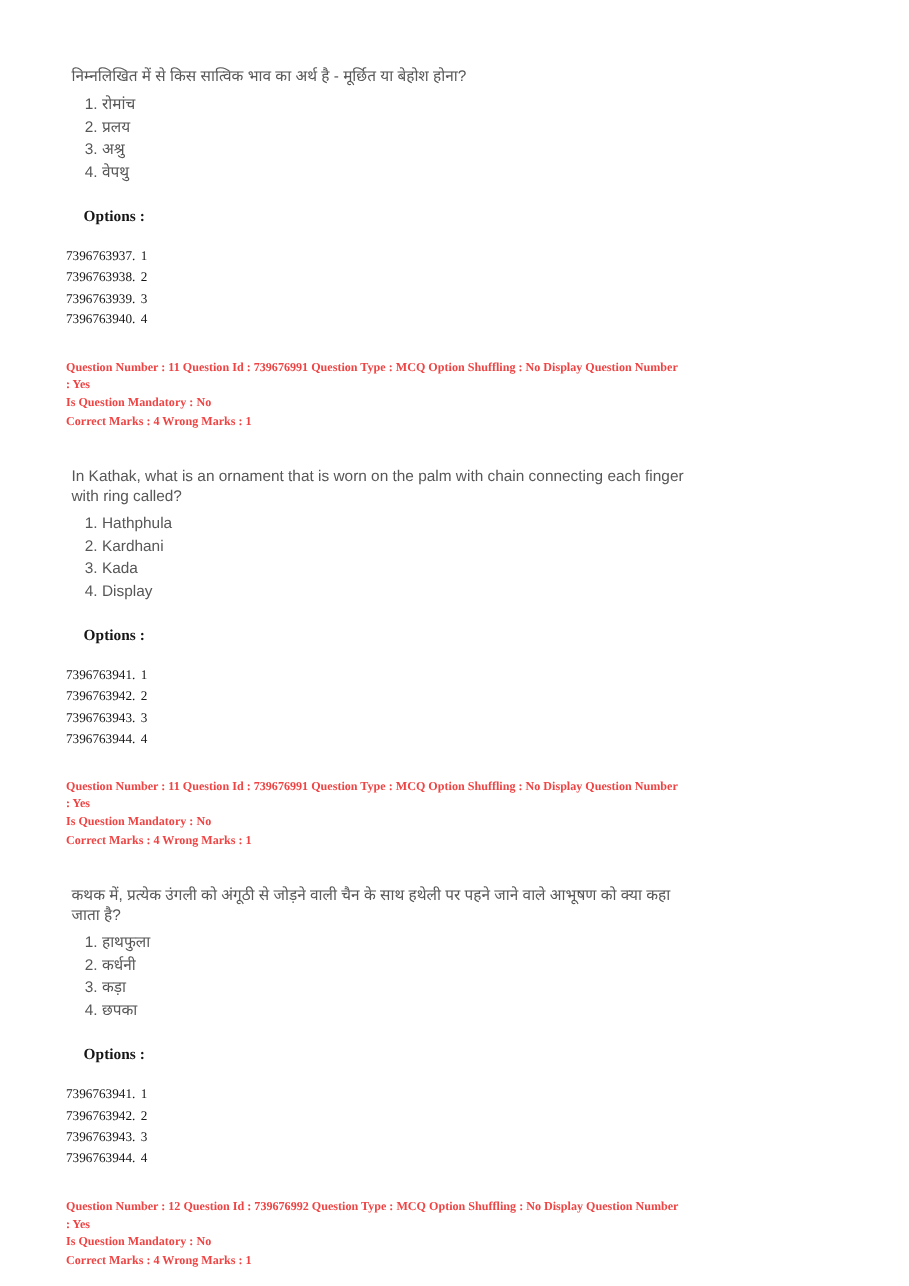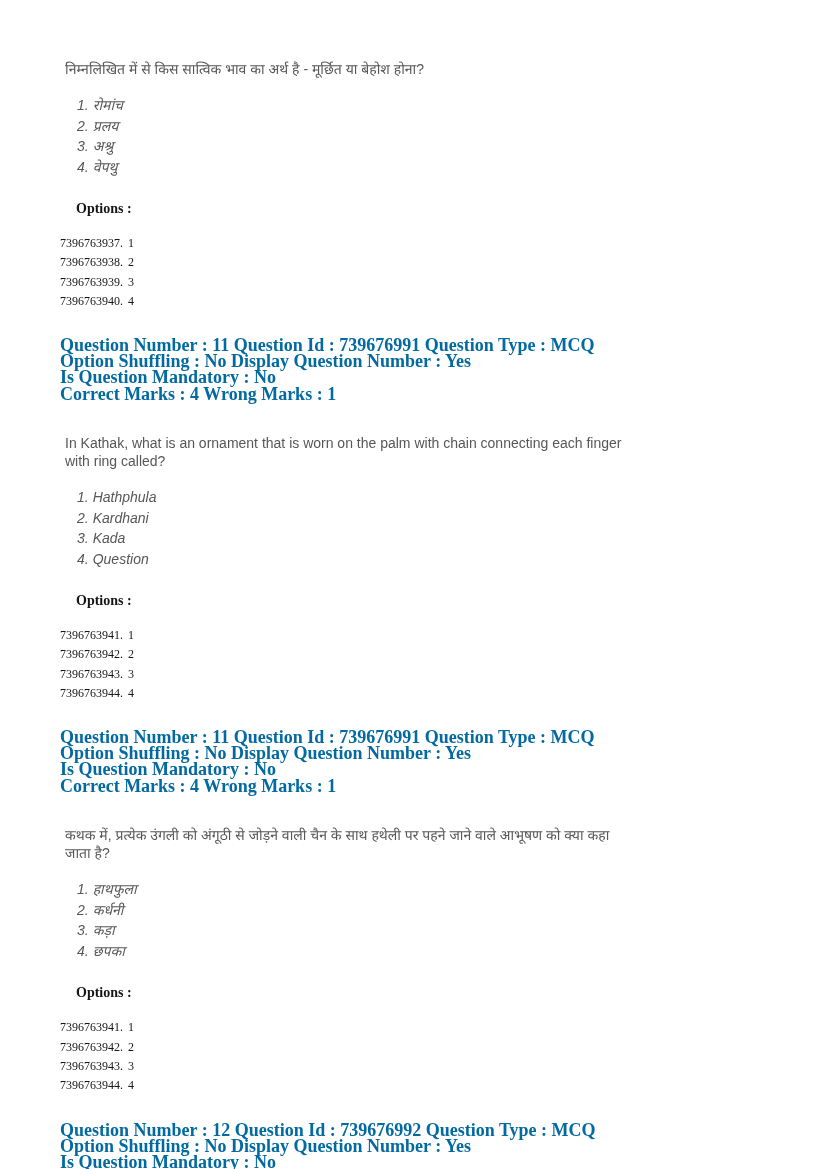--- a/index.html
+++ b/index.html
@@ -21,23 +21,22 @@
   .q-text {
     font-family: "Liberation Sans", "DejaVu Sans", sans-serif;
     font-size: 14px;
     line-height: 18px;
     color: #575757;
     margin: 0 0 0 5px;
     padding: 0;
   }
   .choices {
     list-style: none;
-    margin: 17px 0 0 17px;
+    margin: 6px 0 0 17px;
     padding: 0;
-    font-style: italic;
   }
   .choice {
     font-family: "Liberation Sans", "DejaVu Sans", sans-serif;
     font-size: 14px;
     line-height: 20.5px;
     color: #575757;
   }
   .c-n { margin-right: 4px; }
   
   .opts {
@@ -57,23 +56,23 @@
     font-size: 12px;
     line-height: 19.3px;
     color: #151515;
   }
   .opt-row .oid { margin-right: 5px; }
   
   .meta {
     margin-top: 26px;
     font-family: "Liberation Serif", "DejaVu Serif", serif;
     font-weight: bold;
-    font-size: 18px;
+    font-size: 11px;
     line-height: 16px;
-    color: #0369a1;
+    color: #ef4444;
   }
   .meta .marks { margin-top: 1px; }
   .qa + .qa { margin-top: 32px; }
 </style>
 </head>
 <body>
 
 <div class="page">
 
   <section class="qa">
@@ -97,21 +96,21 @@
       <div class="marks">Correct Marks : 4 Wrong Marks : 1</div>
     </div>
   </section>
 
   <section class="qa">
     <p class="q-text">In Kathak, what is an ornament that is worn on the palm with chain connecting each finger with ring called?</p>
     <ol class="choices">
       <li class="choice"><span class="c-n">1.</span><span>Hathphula</span></li>
       <li class="choice"><span class="c-n">2.</span><span>Kardhani</span></li>
       <li class="choice"><span class="c-n">3.</span><span>Kada</span></li>
-      <li class="choice"><span class="c-n">4.</span><span>Question</span></li>
+      <li class="choice"><span class="c-n">4.</span><span>Display</span></li>
     </ol>
     <div class="opts">
       <p class="opts-label">Options :</p>
       <div class="opt-row"><span class="oid">7396763941.</span><span>1</span></div>
       <div class="opt-row"><span class="oid">7396763942.</span><span>2</span></div>
       <div class="opt-row"><span class="oid">7396763943.</span><span>3</span></div>
       <div class="opt-row"><span class="oid">7396763944.</span><span>4</span></div>
     </div>
     <div class="meta">
       <div>Question Number : 11 Question Id : 739676991 Question Type : MCQ Option Shuffling : No Display Question Number : Yes</div>

